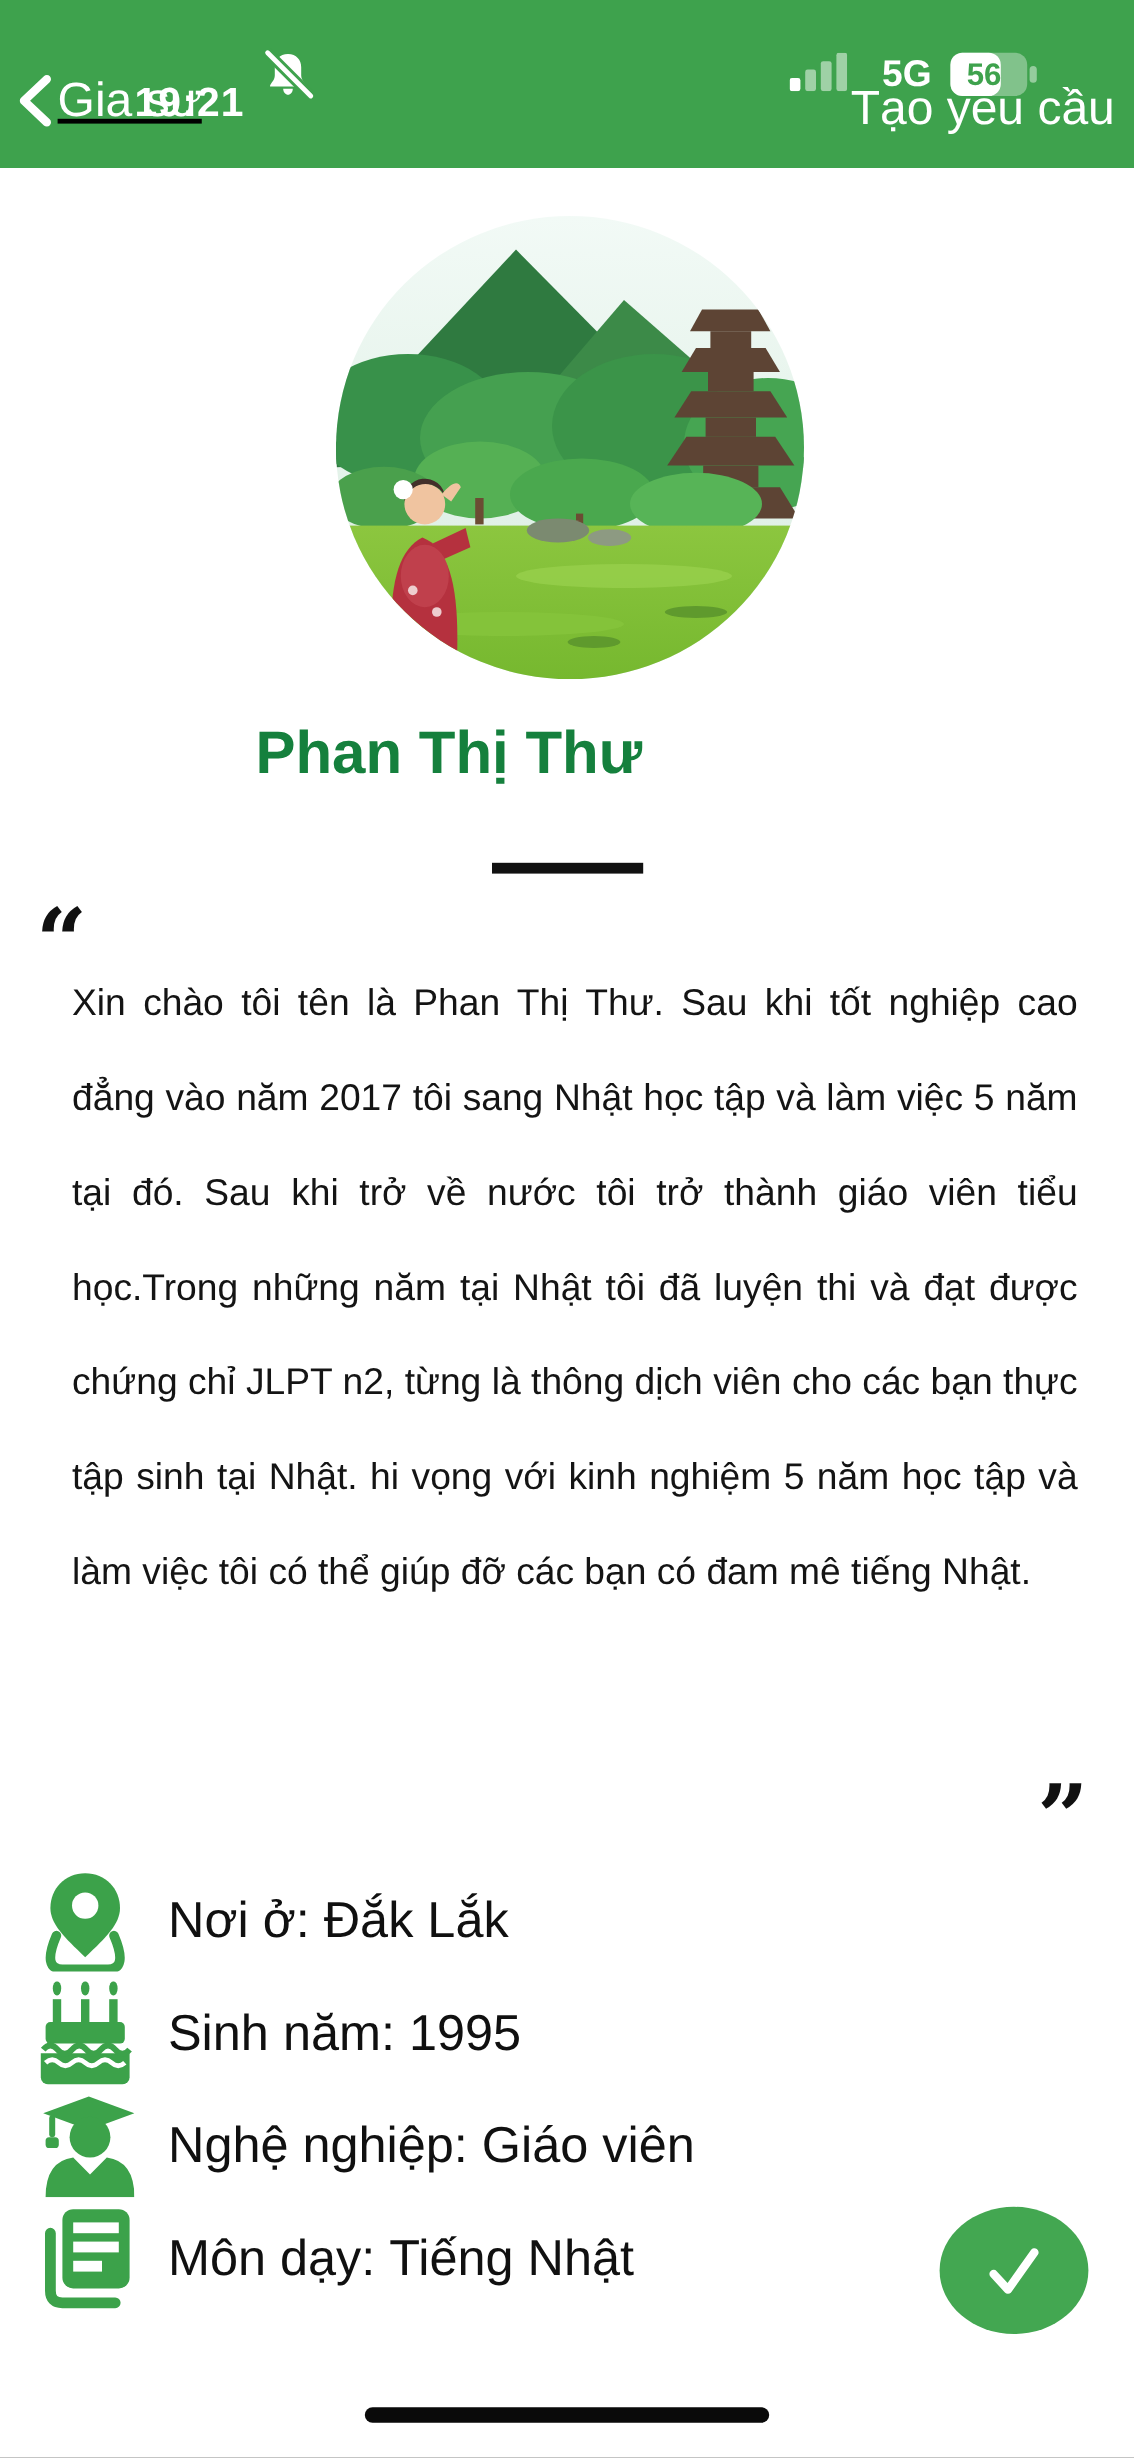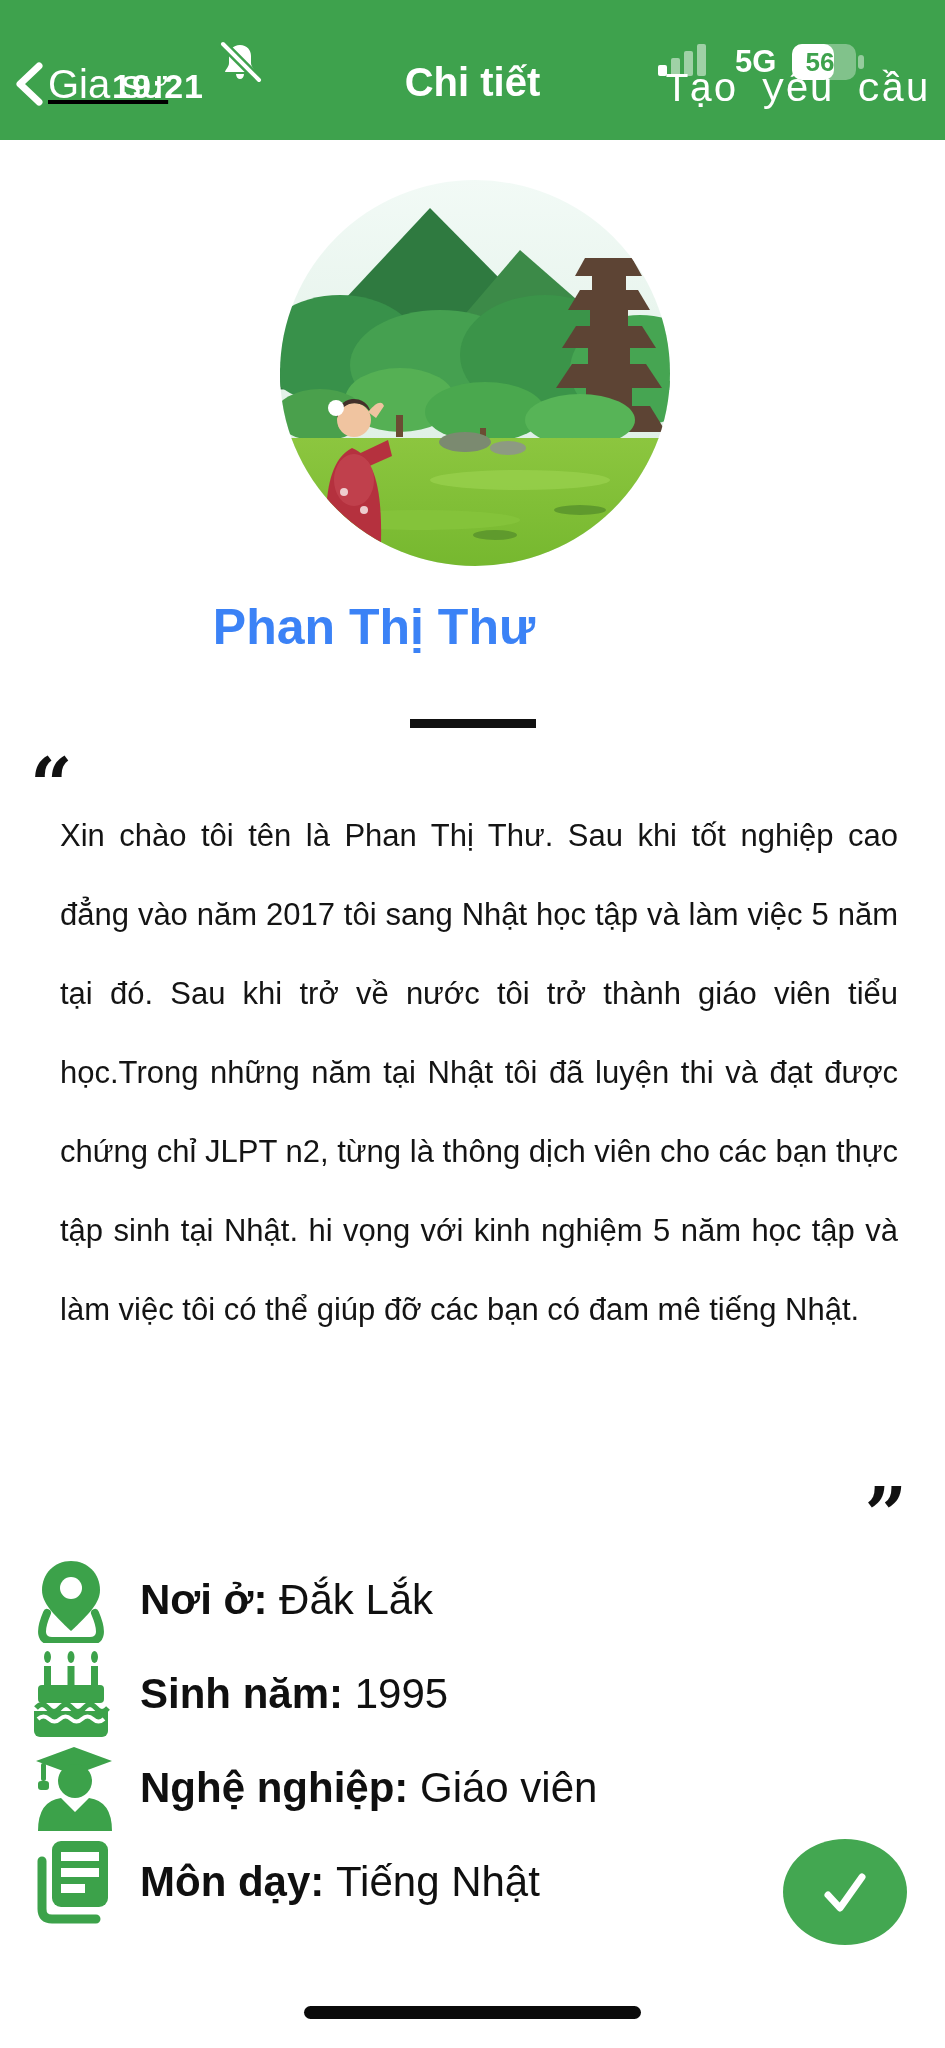--- a/index.html
+++ b/index.html
@@ -15,49 +15,49 @@
     margin:0 auto;
   }
   
   .header{position:absolute;left:0;top:0;width:945px;height:140px;background:var(--green);}
   .time{position:absolute;left:112px;top:42px;color:#fff;font-size:34px;font-weight:700;letter-spacing:1px;margin-top:25px;}
   .bell{position:absolute;left:218px;top:40px;width:44px;height:44px;}
   .back{position:absolute;left:12px;top:60px;display:flex;align-items:center;cursor:pointer;text-decoration:underline;}
   .back svg{width:34px;height:48px;}
   .back-label{color:#fff;font-size:40px;margin-left:2px;}
   .nav-title{position:absolute;left:0;top:60px;width:945px;text-align:center;color:#fff;font-size:40px;font-weight:700;}
-  .nav-action{position:absolute;right:16px;top:68px;color:#fff;font-size:40px;cursor:pointer;font-family:Liberation Mono, monospace;}
+  .nav-action{position:absolute;right:16px;top:68px;color:#fff;font-size:40px;cursor:pointer;}
   .signal{position:absolute;left:658px;top:44px;width:48px;height:32px;}
   .net{position:absolute;left:735px;top:44px;color:#fff;font-size:31px;font-weight:600;}
   .battery{position:absolute;left:792px;top:44px;width:70px;height:36px;}
   .battery .shell{position:absolute;left:0;top:0;width:64px;height:36px;border-radius:10px;background:rgba(255,255,255,0.35);}
   .battery .fill{position:absolute;left:0;top:0;width:42px;height:36px;border-radius:10px;background:#fff;}
   .battery .pct{position:absolute;left:0;top:0;width:56px;height:36px;line-height:36px;text-align:center;font-size:26px;font-weight:700;color:var(--green);}
   .battery .nub{position:absolute;left:66px;top:11px;width:6px;height:14px;border-radius:3px;background:rgba(255,255,255,0.45);}
   
   .avatar{position:absolute;left:280px;top:180px;width:390px;height:386px;border-radius:50%;overflow:hidden;}
   .avatar svg{display:block;width:100%;height:100%;}
   
-  .name{position:absolute;left:0;top:598px;width:748px;text-align:center;font-size:50px;font-weight:600;color:#3b82f6;}
+  .name{position:absolute;left:0;top:598px;width:748px;text-align:center;font-size:50px;font-weight:600;color:#15803d;}
   .divider{position:absolute;left:410px;top:719px;width:126px;height:9px;background:#111;}
   
   .q{position:absolute;font-family:"DejaVu Serif", serif;font-weight:700;color:#111;font-size:74px;line-height:1;}
   .q-open{left:30px;top:748px;}
   .q-close{right:38px;top:1478px;}
   .bio{
     position:absolute;left:60px;top:796px;width:838px;
     font-size:31px;line-height:79px;color:#141414;text-align:justify;
   }
   
   .details{position:absolute;left:0px;top:1553px;width:945px;}
   .row{display:flex;align-items:center;height:94px;}
   .row-icon{width:86px;height:86px;margin-left:28px;flex:0 0 86px;display:flex;align-items:center;justify-content:center;}
   .row-icon svg{width:82px;height:86px;}
   .row-text{margin-left:26px;font-size:42px;color:#101010;white-space:nowrap;}
-  .row-label{font-weight:700;}
+  .row-label{font-weight:400;}
   .row-value{font-weight:400;}
   
   .fab{position:absolute;left:783px;top:1839px;width:124px;height:106px;border:none;border-radius:50%;
        background:var(--fab-green);cursor:pointer;display:flex;align-items:center;justify-content:center;}
   .fab svg{width:62px;height:62px;}
   
   .home{position:absolute;left:304px;top:2006px;width:337px;height:13px;border-radius:7px;background:#0a0a0a;cursor:grab;}
 </style>
 </head>
 <body>
@@ -73,21 +73,20 @@
         <line x1="4" y1="3" x2="40" y2="39" stroke="#3EA24D" stroke-width="9"></line>
         <line x1="5" y1="4" x2="41" y2="40" stroke="#fff" stroke-width="4" stroke-linecap="round"></line>
       </svg>
     </div>
     <div class="back">
       <svg viewBox="0 0 34 48">
         <polyline points="27,6 8,24 27,42" fill="none" stroke="#fff" stroke-width="7" stroke-linecap="round" stroke-linejoin="round"></polyline>
       </svg>
       <span class="back-label">Gia sư</span>
     </div>
-    <div class="nav-title">Chi tiết</div>
     <div class="nav-action">Tạo yêu cầu</div>
     <div class="signal">
       <svg viewBox="0 0 48 32">
         <rect x="0" y="21" width="9" height="11" rx="2" fill="#fff"></rect>
         <rect x="13" y="14" width="9" height="18" rx="2" fill="#fff" opacity="0.5"></rect>
         <rect x="26" y="7" width="9" height="25" rx="2" fill="#fff" opacity="0.5"></rect>
         <rect x="39" y="0" width="9" height="32" rx="2" fill="#fff" opacity="0.5"></rect>
       </svg>
     </div>
     <div class="net">5G</div>

